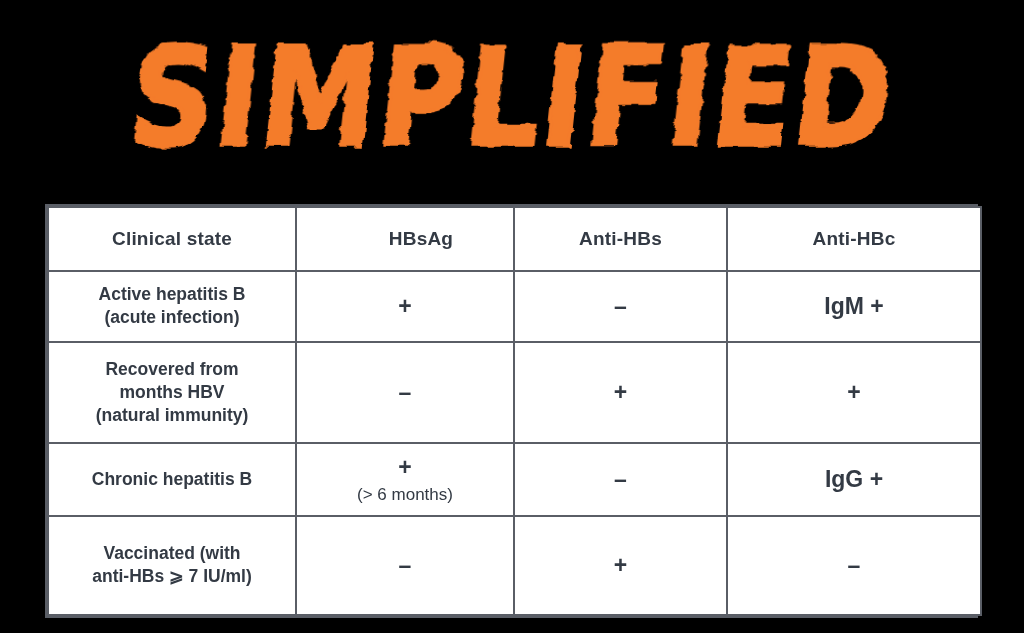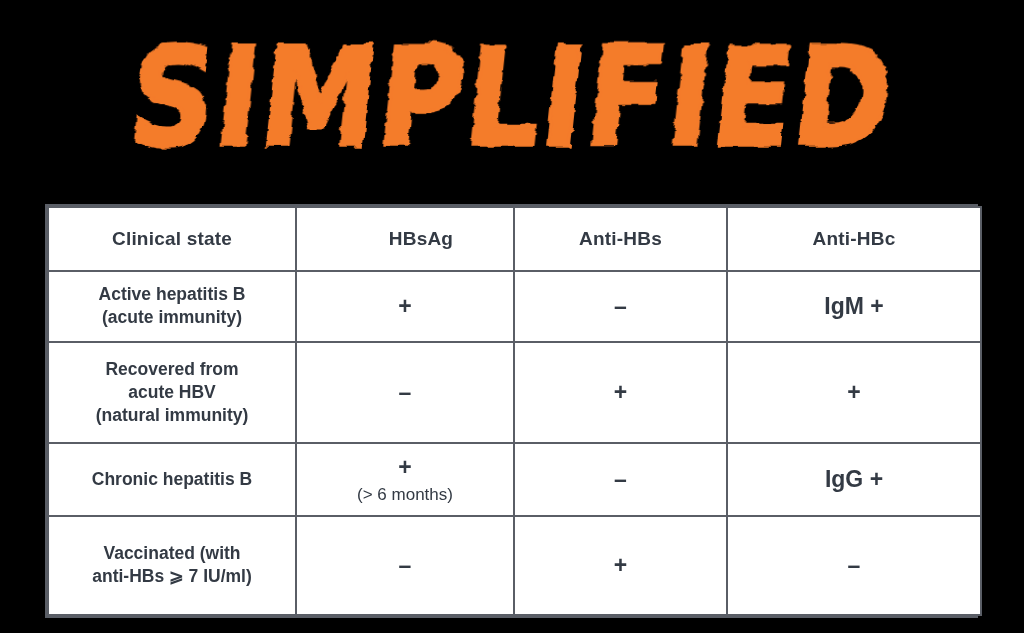--- a/index.html
+++ b/index.html
@@ -152,37 +152,37 @@
         <th class="h-state">Clinical state</th>
         <th class="h-hbsag">HBsAg</th>
         <th class="h-antihbs">Anti-HBs</th>
         <th class="h-antihbc">Anti-HBc</th>
       </tr>
     </thead>
     <tbody>
       <tr class="r1">
         <td class="state-cell">
           <span>Active hepatitis B</span><br>
-          <span>(acute immunity)</span>
+          <span>(acute infection)</span>
         </td>
         <td class="value-cell">
           <span class="sym">+</span>
         </td>
         <td class="value-cell">
           <span class="sym">–</span>
         </td>
         <td class="value-cell">
           <span class="sym">IgM +</span>
         </td>
       </tr>
 
       <tr class="r2">
         <td class="state-cell">
           <span>Recovered from</span><br>
-          <span>acute HBV</span><br>
+          <span>months HBV</span><br>
           <span>(natural immunity)</span>
         </td>
         <td class="value-cell">
           <span class="sym">–</span>
         </td>
         <td class="value-cell">
           <span class="sym">+</span>
         </td>
         <td class="value-cell">
           <span class="sym">+</span>

